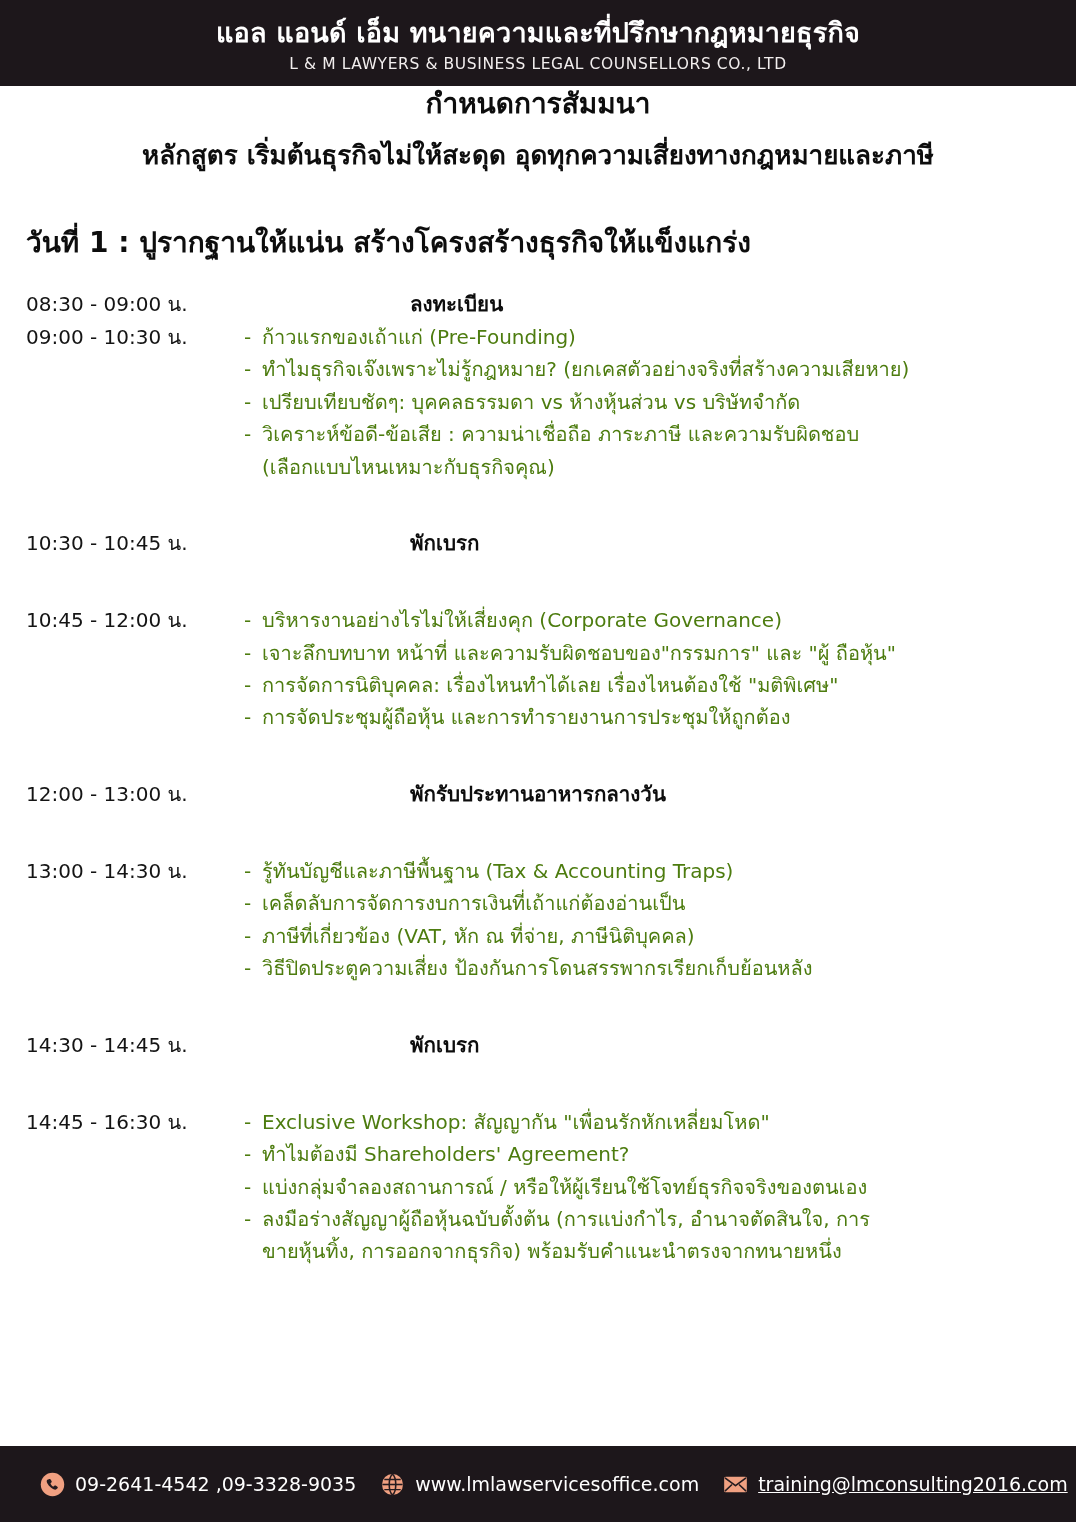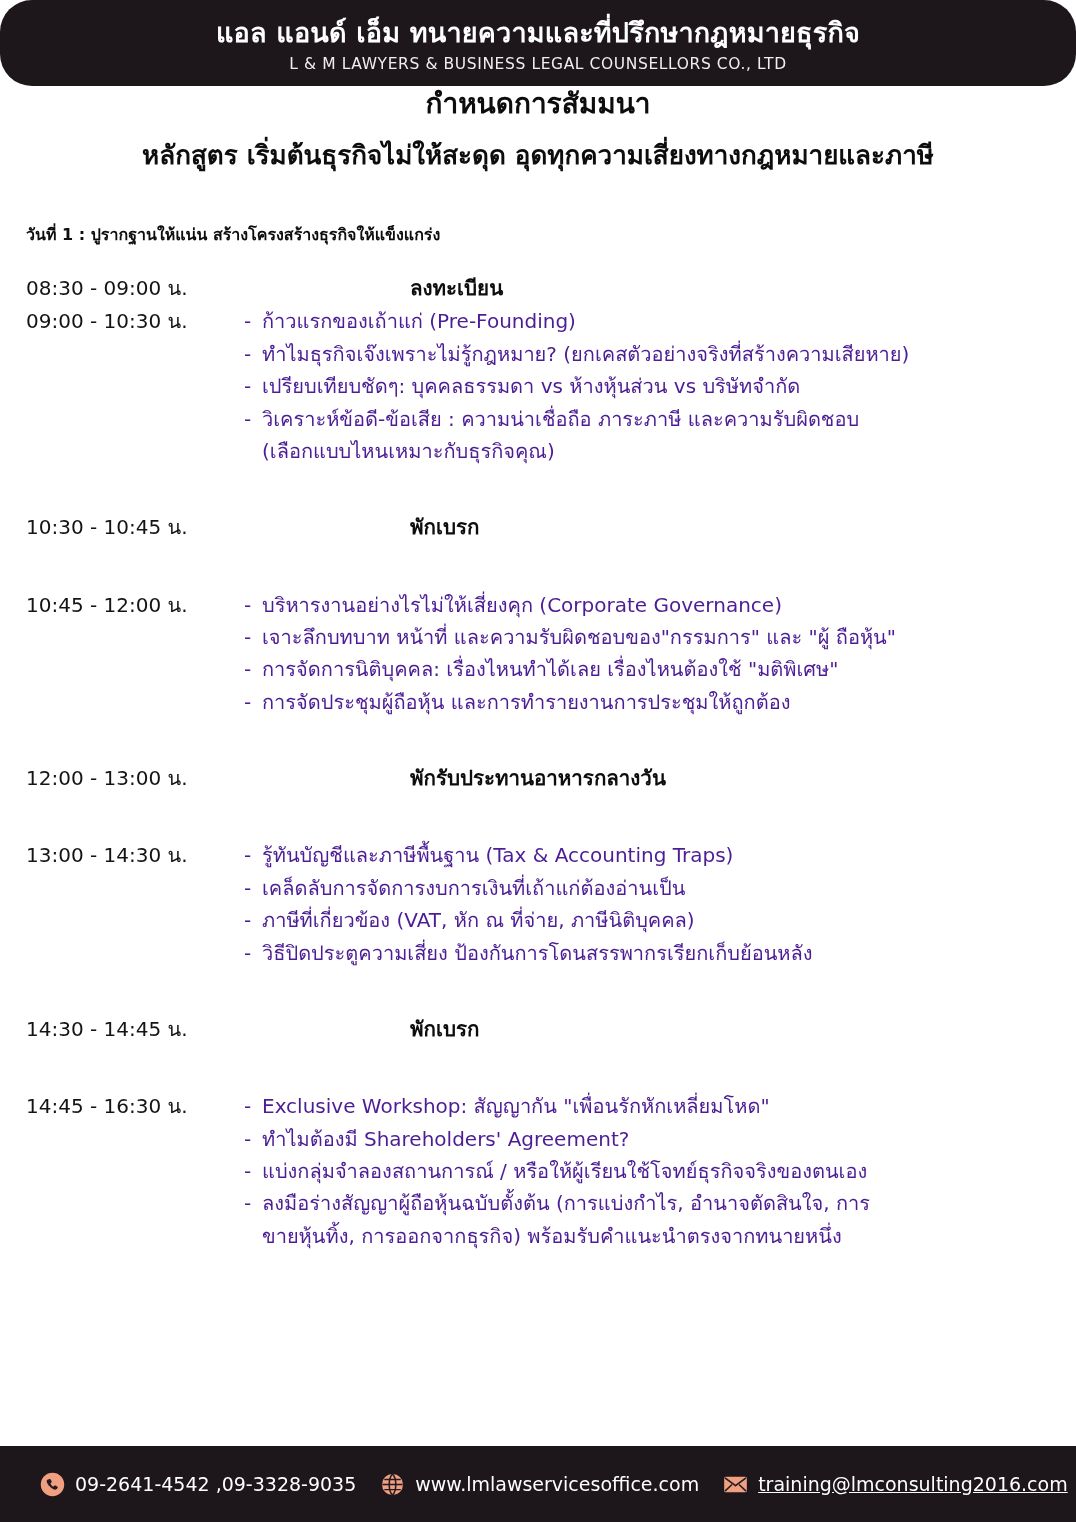--- a/index.html
+++ b/index.html
@@ -21,21 +21,20 @@
   
   .header-bar {
     width: 1076px;
     height: 86px;
     background: #1d171b;
     display: flex;
     flex-direction: column;
     align-items: center;
     justify-content: center;
     padding-top: 4px;
-    border-radius: 32px;
   }
   .header-bar .org-th {
     color: #ffffff;
     font-size: 27px;
     font-weight: 700;
     letter-spacing: 0.2px;
     line-height: 1.15;
     white-space: nowrap;
   }
   .header-bar .org-en {
@@ -60,21 +59,21 @@
   .doc-subtitle {
     font-size: 26px;
     font-weight: 700;
     line-height: 1.35;
     color: #0d0d0d;
     margin-top: 16px;
   }
 
   
   .day-heading {
-    font-size: 16px;
+    font-size: 28px;
     font-weight: 700;
     color: #0d0d0d;
     margin: 52px 0 0 26px;
     line-height: 1.3;
   }
 
   
   .schedule {
     margin-top: 26px;
     padding-left: 26px;
@@ -108,21 +107,21 @@
     padding-left: 166px;
   }
 
   
   .bullets {
     list-style: none;
   }
   .bullets li {
     font-size: 20px;
     line-height: 1.62;
-    color: #4c1d95;
+    color: #4d7c0f;
     position: relative;
     padding-left: 18px;
     white-space: nowrap;
   }
   .bullets li::before {
     content: "-";
     position: absolute;
     left: 0;
     top: 0;
   }

